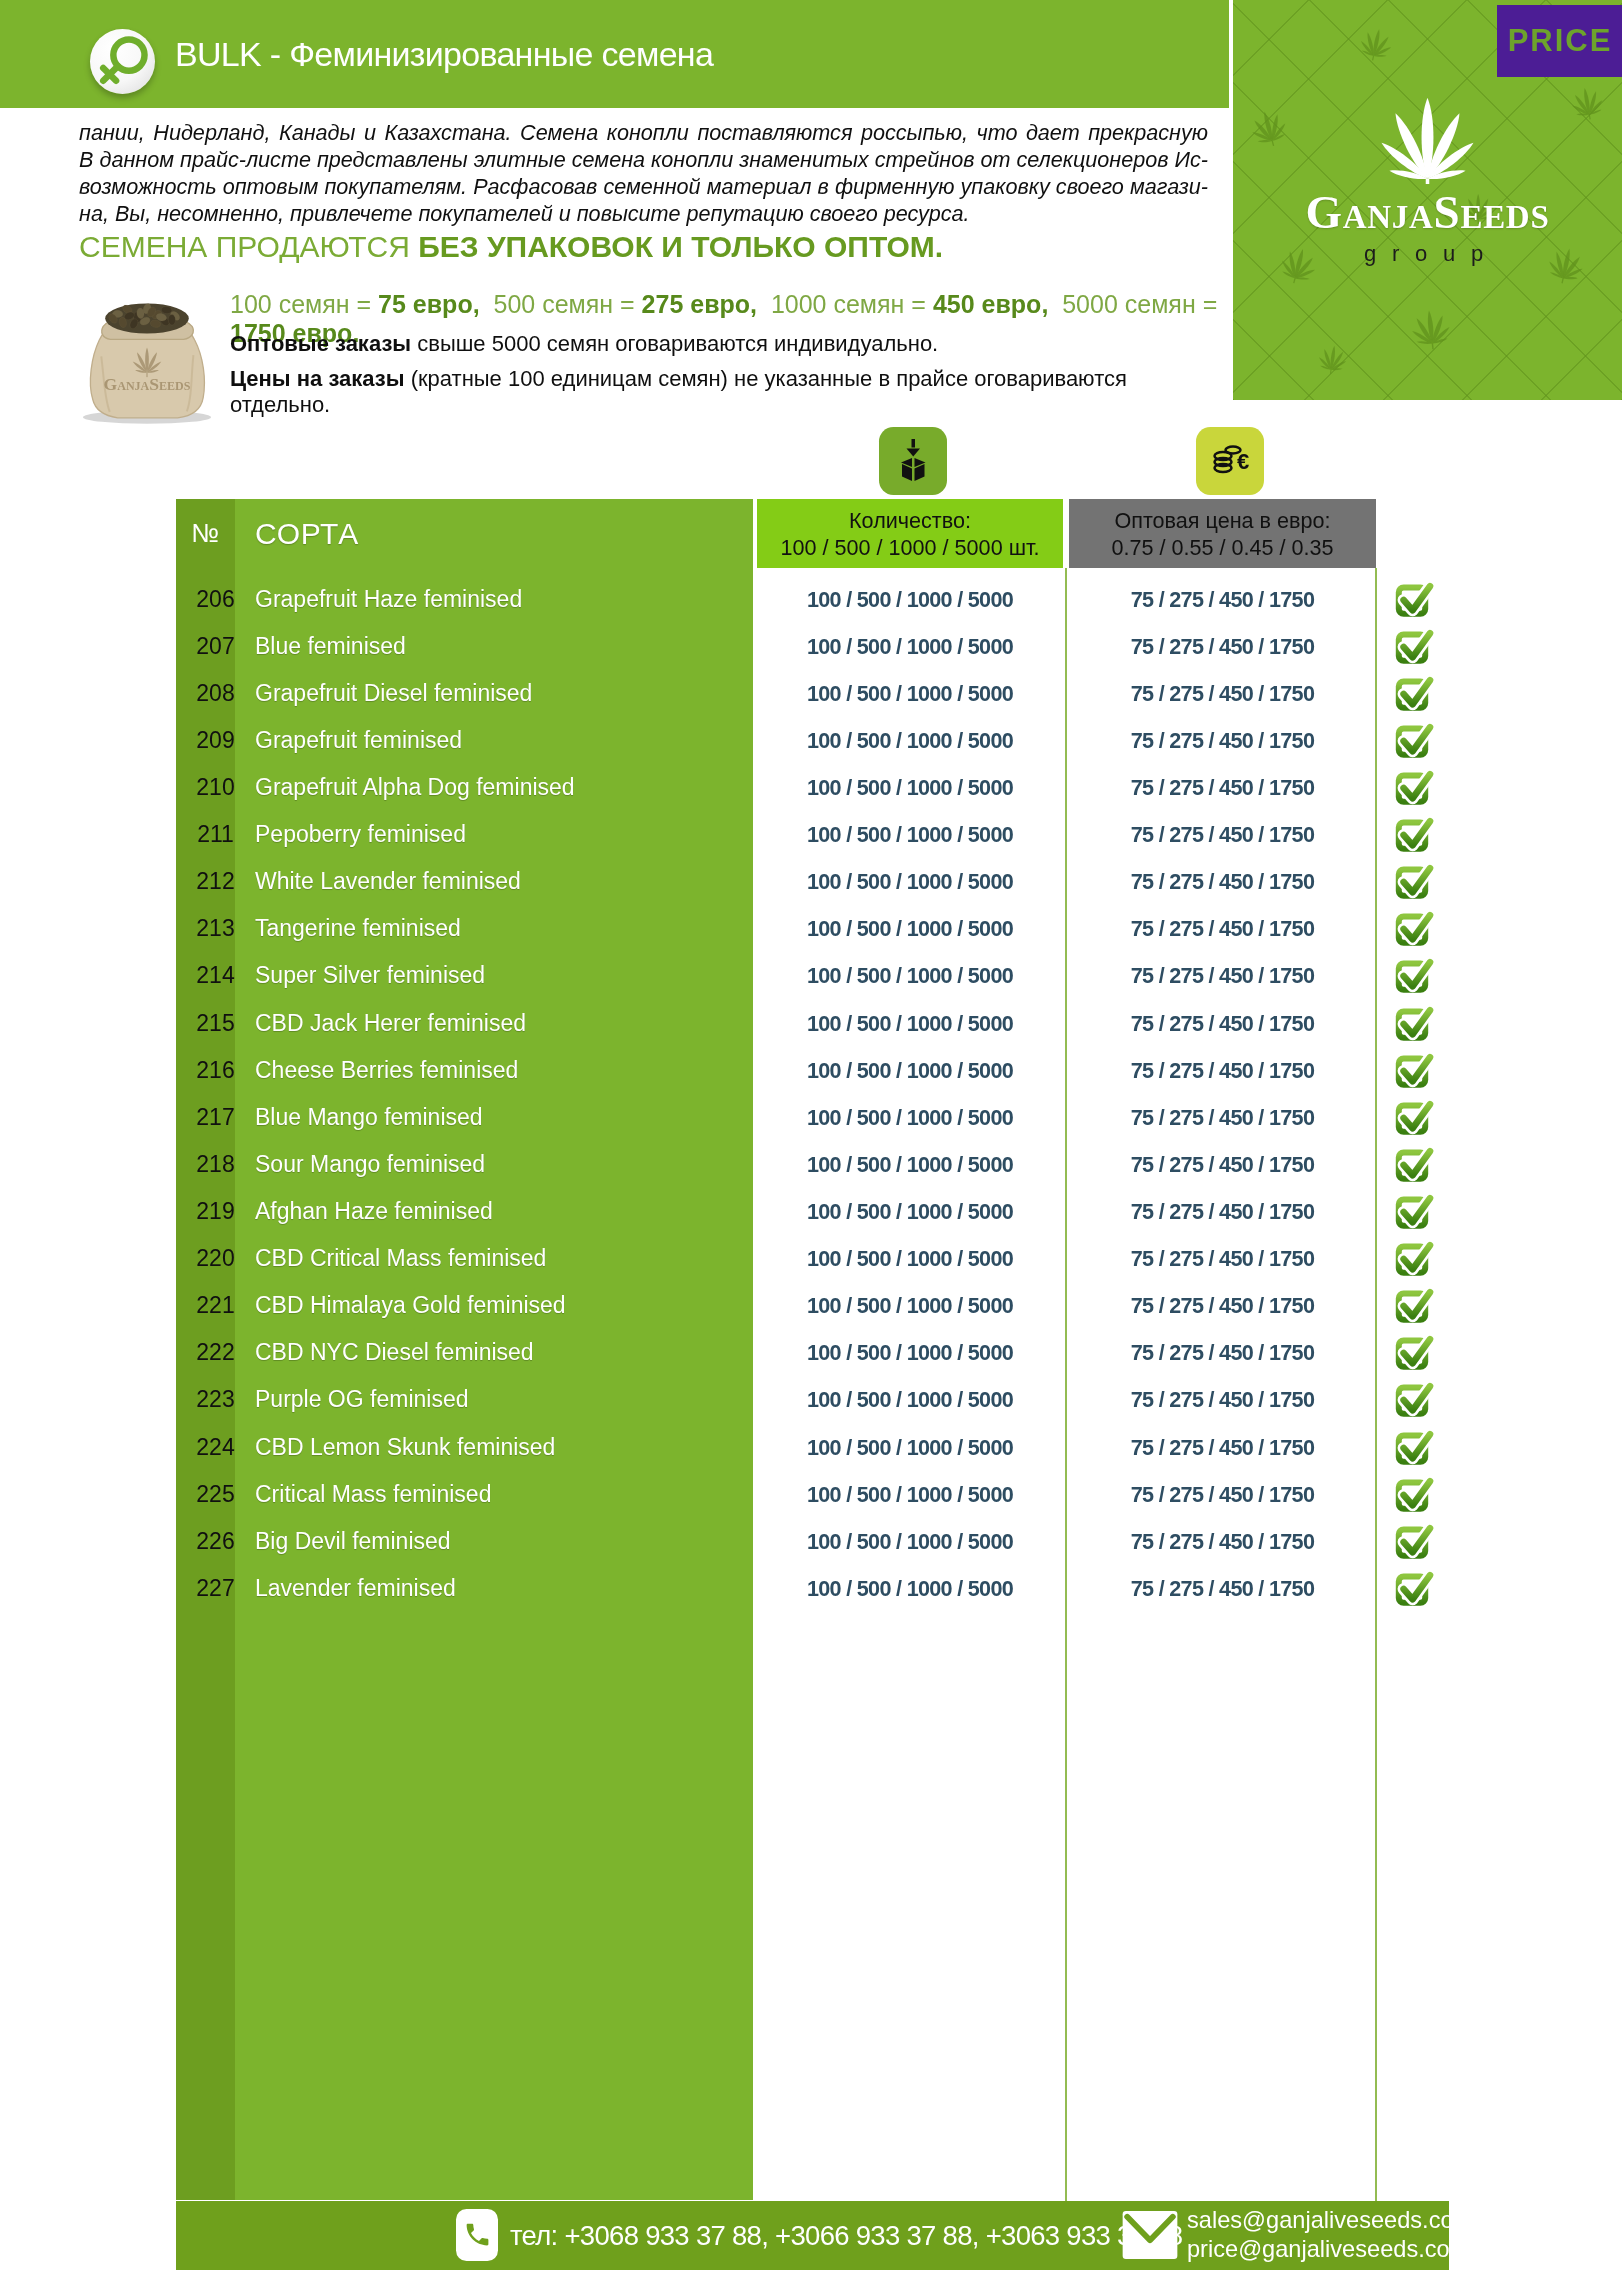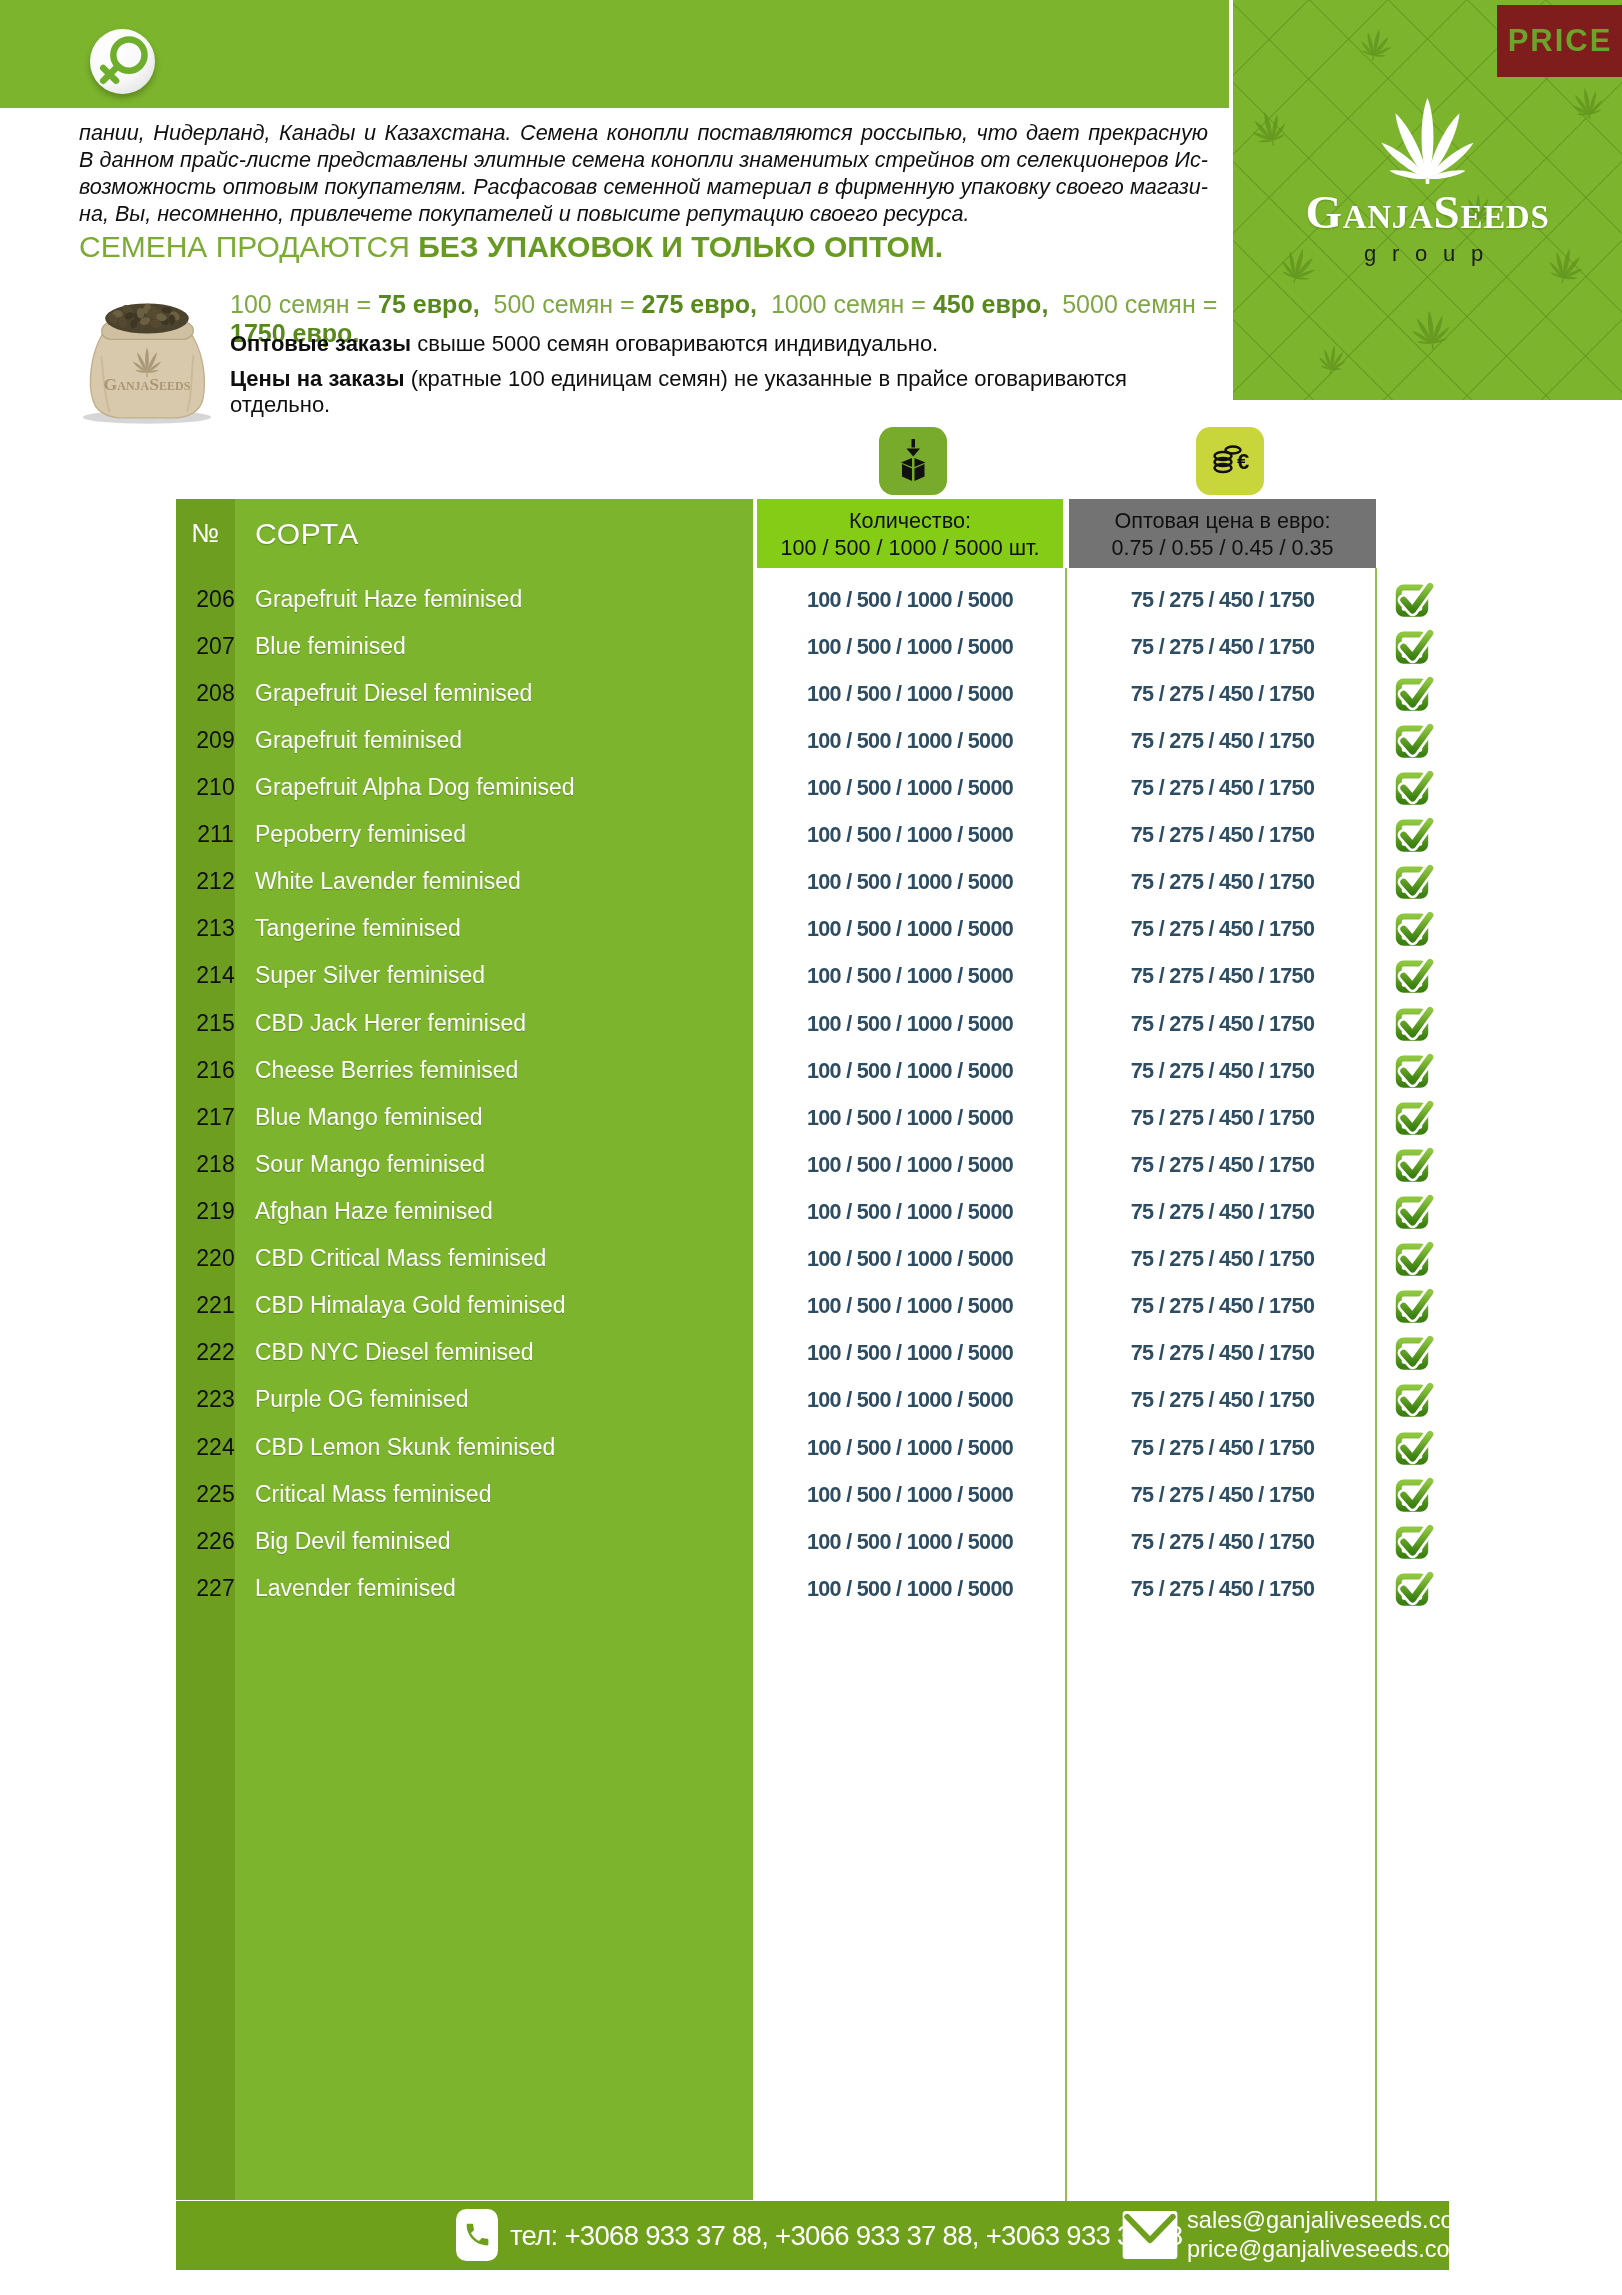--- a/index.html
+++ b/index.html
@@ -18,21 +18,21 @@
   
   .brand-panel{left:1233px;top:0;width:389px;height:400px;background:#7cb42d;overflow:hidden;
     background-image:
       repeating-linear-gradient(45deg, rgba(96,146,28,.55) 0 1.3px, transparent 1.3px 56px),
       repeating-linear-gradient(-45deg, rgba(96,146,28,.55) 0 1.3px, transparent 1.3px 56px);}
   .brand-name{left:1233px;top:185px;width:389px;text-align:center;color:#ffffff;
     font-family:"Liberation Serif",serif;font-variant:small-caps;font-weight:bold;
     font-size:47px;letter-spacing:0.7px;text-shadow:0 1.3px 2px rgba(0,0,0,.2);}
   .brand-sub{left:1233px;top:241px;width:389px;text-align:center;color:#1c1c1c;
     font-size:22px;letter-spacing:15.7px;padding-left:7.9px;box-sizing:border-box;}
-  .price-badge{left:1497px;top:5.2px;width:126px;height:72px;background:#7f1d1d;
+  .price-badge{left:1497px;top:5.2px;width:126px;height:72px;background:#4c1d95;
     display:flex;align-items:center;justify-content:center;
     color:#6da32c;font-weight:bold;font-size:31px;letter-spacing:2px;}
 
   
   .intro{left:79px;top:119px;width:1129px;color:#101010;
     font-style:italic;font-size:21.6px;line-height:27px;}
   .intro .just{text-align:justify;text-align-last:justify;}
   .notice{left:79px;top:230px;width:1152px;font-size:30px;white-space:pre-wrap;}
   .notice .n1{color:#7bab35;font-weight:400;}
   .notice .n2{color:#679a20;font-weight:bold;}
@@ -100,20 +100,21 @@
   <div class="abs header-bar"></div>
   <div class="abs female-badge">
     <svg width="65" height="65" viewBox="0 0 100 100">
       <g transform="translate(50,50) rotate(45)" stroke="#6fae2c" stroke-width="10" stroke-linecap="round" fill="none">
         <circle cx="0" cy="-14" r="24"></circle>
         <line x1="0" y1="10" x2="0" y2="42"></line>
         <line x1="-14" y1="28" x2="14" y2="28"></line>
       </g>
     </svg>
   </div>
+  <div class="abs page-title">BULK - Феминизированные семена</div>
 
   <div class="abs brand-panel">
     <svg id="panel-pattern" width="389" height="400" style="position:absolute;left:0;top:0;" viewBox="0 0 595 611">
         <g transform="translate(60,215) rotate(-15)">
           <path d="M0 0 C -4.5 -12.88, -4.5 -34.5, 0 -46 C 4.5 -34.5, 4.5 -12.88, 0 0 Z" transform="rotate(0)" fill="rgba(96,146,28,0.75)"></path>
           <path d="M0 0 C -4.05 -11.592, -4.05 -31.049999999999997, 0 -41.4 C 4.05 -31.049999999999997, 4.05 -11.592, 0 0 Z" transform="rotate(-26)" fill="rgba(96,146,28,0.75)"></path>
           <path d="M0 0 C -4.05 -11.592, -4.05 -31.049999999999997, 0 -41.4 C 4.05 -31.049999999999997, 4.05 -11.592, 0 0 Z" transform="rotate(26)" fill="rgba(96,146,28,0.75)"></path>
           <path d="M0 0 C -3.2399999999999998 -9.2736, -3.2399999999999998 -24.839999999999996, 0 -33.12 C 3.2399999999999998 -24.839999999999996, 3.2399999999999998 -9.2736, 0 0 Z" transform="rotate(-52)" fill="rgba(96,146,28,0.75)"></path>
           <path d="M0 0 C -3.2399999999999998 -9.2736, -3.2399999999999998 -24.839999999999996, 0 -33.12 C 3.2399999999999998 -24.839999999999996, 3.2399999999999998 -9.2736, 0 0 Z" transform="rotate(52)" fill="rgba(96,146,28,0.75)"></path>
           <path d="M0 0 C -2.16 -6.1824, -2.16 -16.56, 0 -22.08 C 2.16 -16.56, 2.16 -6.1824, 0 0 Z" transform="rotate(-78)" fill="rgba(96,146,28,0.75)"></path>

